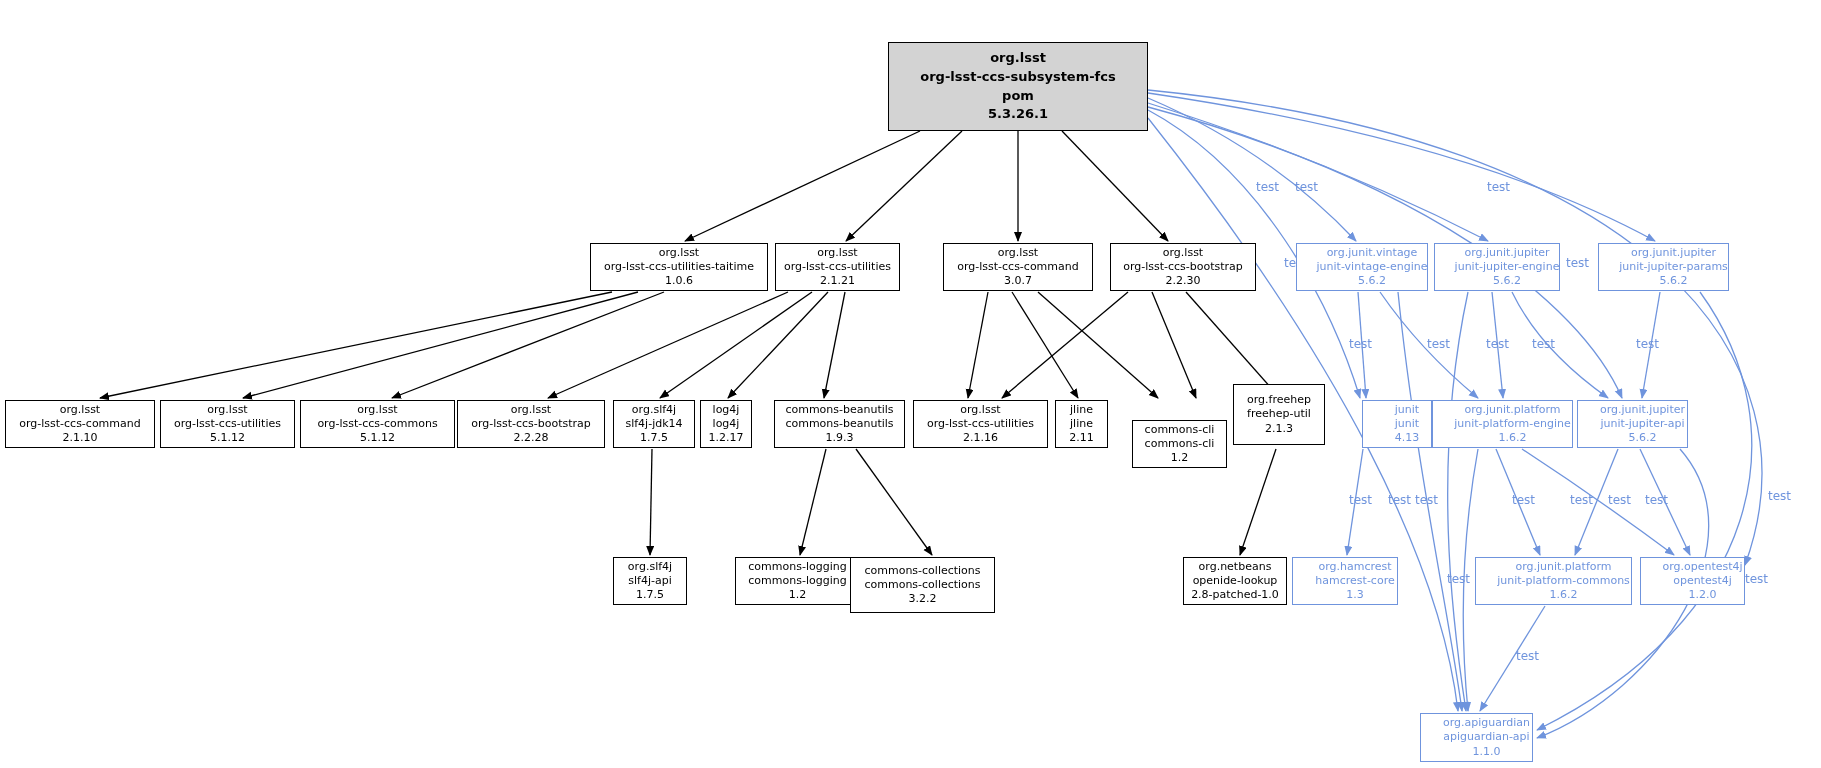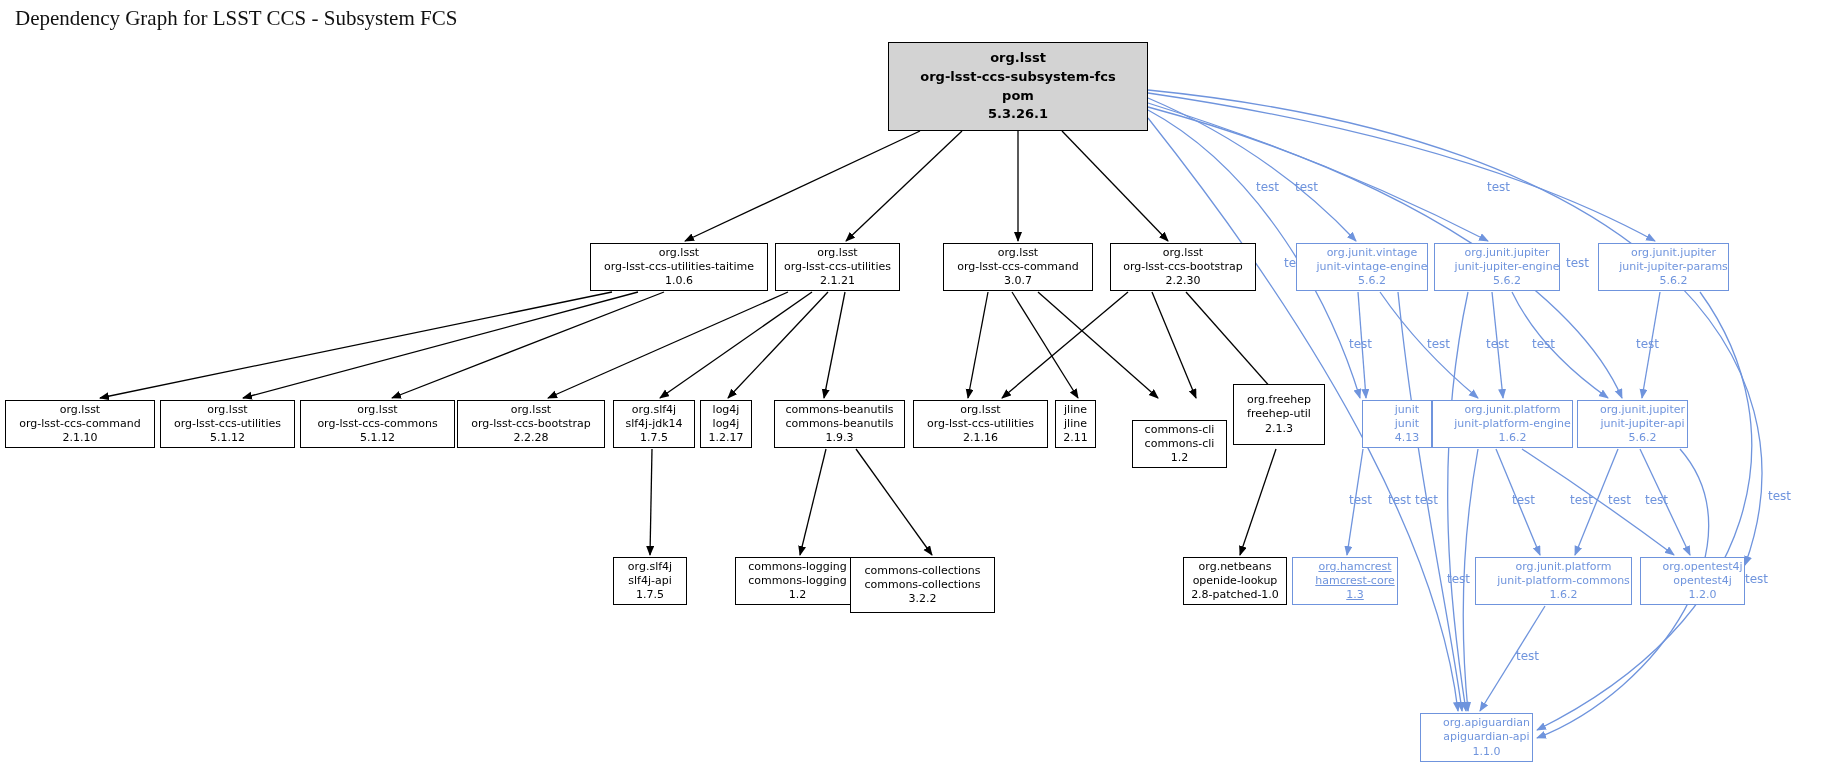--- a/index.html
+++ b/index.html
@@ -16,21 +16,20 @@
         justify-content:center;align-items:center;text-align:center;background:#ffffff;
         border:1px solid #000;font-size:11px;line-height:1.3;color:#000;cursor:default;}
   .node.module{background:#d3d3d3;border:1px solid #000;font-size:13px;font-weight:bold;line-height:1.45;}
   .node.test{border-color:#6f94dd;color:#6f94dd;padding-left:20px;}
   .node-line{white-space:nowrap;}
 </style>
 </head>
 <body>
 
 <div id="canvas">
-  <div id="graph-title">Dependency Graph for LSST CCS - Subsystem FCS</div>
   <svg id="edge-layer" width="1821" height="768" viewBox="0 0 1821 768">
     <defs>
       <marker id="arrow-compile" markerWidth="11" markerHeight="9" refX="9" refY="4" orient="auto" markerUnits="userSpaceOnUse">
         <path d="M0,0 L10,4 L0,8 z" fill="#000000"></path>
       </marker>
       <marker id="arrow-test" markerWidth="11" markerHeight="9" refX="9" refY="4" orient="auto" markerUnits="userSpaceOnUse">
         <path d="M0,0 L10,4 L0,8 z" fill="#6f94dd"></path>
       </marker>
     </defs>
   <path d="M920,131 L685,241" class="edge compile" marker-end="url(#arrow-compile)"></path>
@@ -174,21 +173,21 @@
       <div class="node compile" style="left: 774px; top: 400px; width: 131px; height: 48px;">
         <div class="node-line">commons-beanutils</div>
         <div class="node-line">commons-beanutils</div>
         <div class="node-line">1.9.3</div>
       </div>
       <div class="node compile" style="left: 913px; top: 400px; width: 135px; height: 48px;">
         <div class="node-line">org.lsst</div>
         <div class="node-line">org-lsst-ccs-utilities</div>
         <div class="node-line">2.1.16</div>
       </div>
-      <div class="node compile" style="left: 1055px; top: 400px; width: 41px; height: 48px;">
+      <div class="node compile" style="left: 1055px; top: 400px; width: 53px; height: 48px;">
         <div class="node-line">jline</div>
         <div class="node-line">jline</div>
         <div class="node-line">2.11</div>
       </div>
       <div class="node compile" style="left: 1132px; top: 420px; width: 95px; height: 48px;">
         <div class="node-line">commons-cli</div>
         <div class="node-line">commons-cli</div>
         <div class="node-line">1.2</div>
       </div>
       <div class="node compile" style="left: 1233px; top: 384px; width: 92px; height: 61px;">
@@ -224,21 +223,21 @@
       <div class="node compile" style="left: 850px; top: 557px; width: 145px; height: 56px;">
         <div class="node-line">commons-collections</div>
         <div class="node-line">commons-collections</div>
         <div class="node-line">3.2.2</div>
       </div>
       <div class="node compile" style="left: 1183px; top: 557px; width: 104px; height: 48px;">
         <div class="node-line">org.netbeans</div>
         <div class="node-line">openide-lookup</div>
         <div class="node-line">2.8-patched-1.0</div>
       </div>
-      <div class="node test" style="left: 1292px; top: 557px; width: 106px; height: 48px; text-decoration: underline;">
+      <div class="node test" style="left: 1292px; top: 557px; width: 106px; height: 48px;">
         <div class="node-line">org.hamcrest</div>
         <div class="node-line">hamcrest-core</div>
         <div class="node-line">1.3</div>
       </div>
       <div class="node test" style="left: 1475px; top: 557px; width: 157px; height: 48px;">
         <div class="node-line">org.junit.platform</div>
         <div class="node-line">junit-platform-commons</div>
         <div class="node-line">1.6.2</div>
       </div>
       <div class="node test" style="left: 1640px; top: 557px; width: 105px; height: 48px;">

